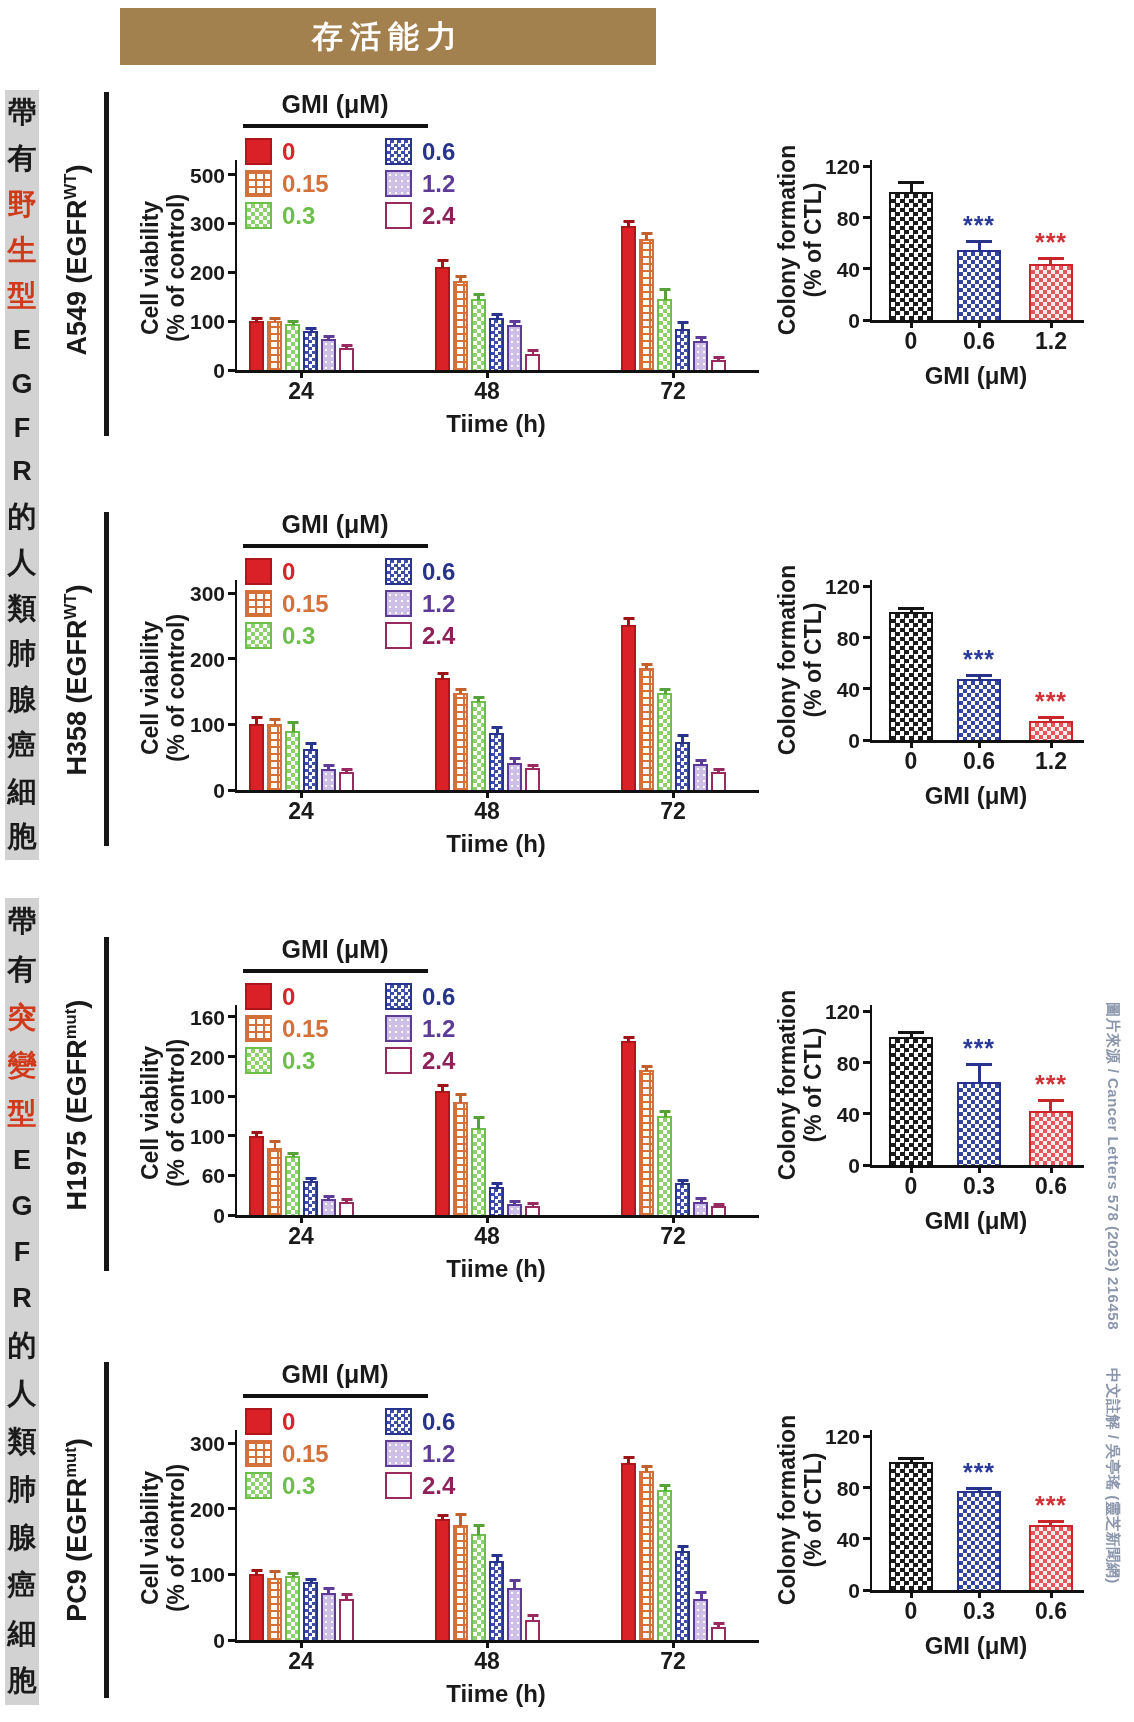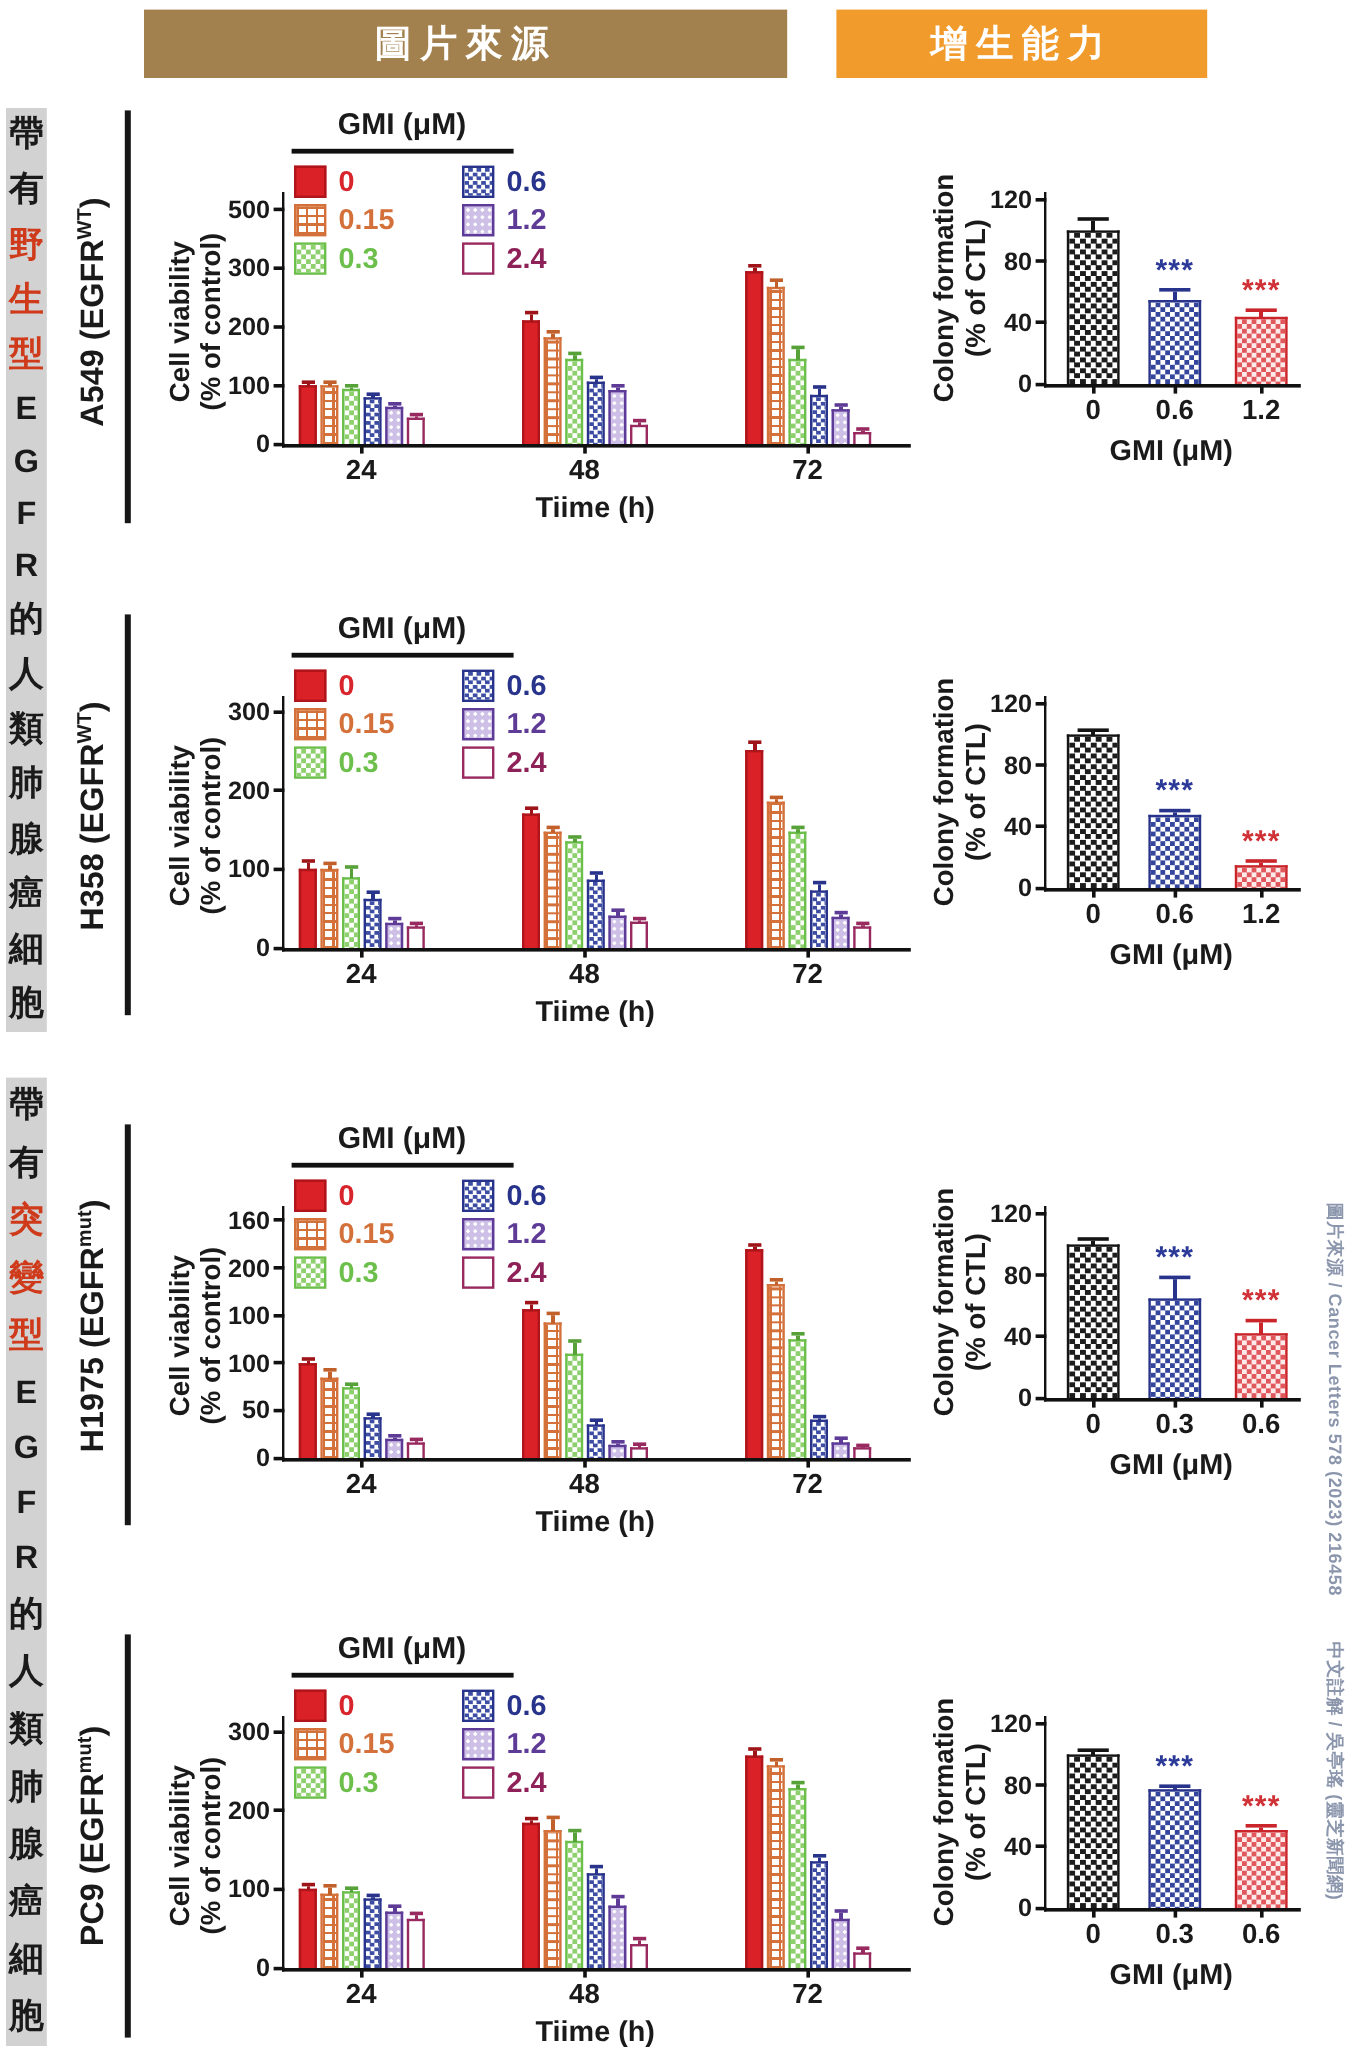--- a/index.html
+++ b/index.html
@@ -73,22 +73,21 @@
      repeating-conic-gradient(#e0575c 0% 25%,transparent 0% 50%);background-size:8px 8px;}
   #attribution{position:absolute;left:1096px;top:1002px;width:32px;height:714px;display:flex;
      flex-direction:column;gap:38px;align-items:center;}
   .attr-line{writing-mode:vertical-rl;text-orientation:sideways;font-size:15px;font-weight:bold;
      color:#8b96ad;letter-spacing:0.5px;white-space:nowrap;}
 </style>
 </head>
 <body>
 
 <div id="page">
-  <div class="banner" id="banner-viab">圖片來源</div>
-  <div class="banner" id="banner-prolif">增生能力</div>
+  <div class="banner" id="banner-viab">存活能力</div>
 
   <div class="strip" id="strip-wild">
       <div class="schar">帶</div>
       <div class="schar">有</div>
       <div class="schar hl">野</div>
       <div class="schar hl">生</div>
       <div class="schar hl">型</div>
       <div class="schar lat">E</div>
       <div class="schar lat">G</div>
       <div class="schar lat">F</div>
@@ -447,21 +446,21 @@
           <div class="leg-lab" style="color: rgb(93, 59, 150);">1.2</div>
           <div class="sw p-s03"></div>
           <div class="leg-lab" style="color: rgb(108, 191, 74);">0.3</div>
           <div class="sw p-s24"></div>
           <div class="leg-lab" style="color: rgb(142, 33, 87);">2.4</div>
         </div>
       <div class="ylab"><span>Cell viability</span><br><span>(% of control)</span></div>
       <div class="plot viab-plot">
           <div class="ytick" style="top: 200px;">0</div>
           <div class="ytickmark" style="top: 208.5px;"></div>
-          <div class="ytick" style="top: 160.377px;">50</div>
+          <div class="ytick" style="top: 160.377px;">60</div>
           <div class="ytickmark" style="top: 168.877px;"></div>
           <div class="ytick" style="top: 120.755px;">100</div>
           <div class="ytickmark" style="top: 129.255px;"></div>
           <div class="ytick" style="top: 81.1321px;">100</div>
           <div class="ytickmark" style="top: 89.6321px;"></div>
           <div class="ytick" style="top: 41.5094px;">200</div>
           <div class="ytickmark" style="top: 50.0094px;"></div>
           <div class="ytick" style="top: 1.88679px;">160</div>
           <div class="ytickmark" style="top: 10.3868px;"></div>
           <div class="vgroup" style="left: 12px;">

